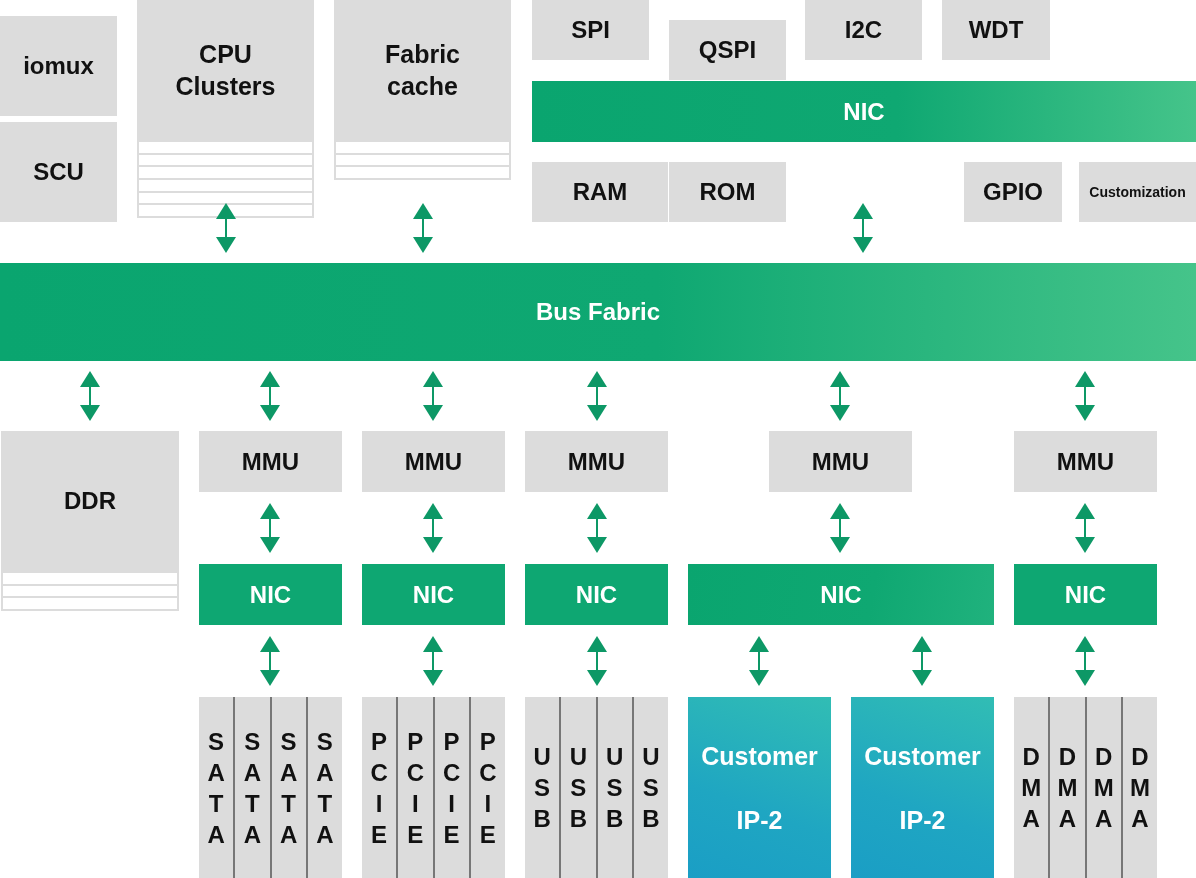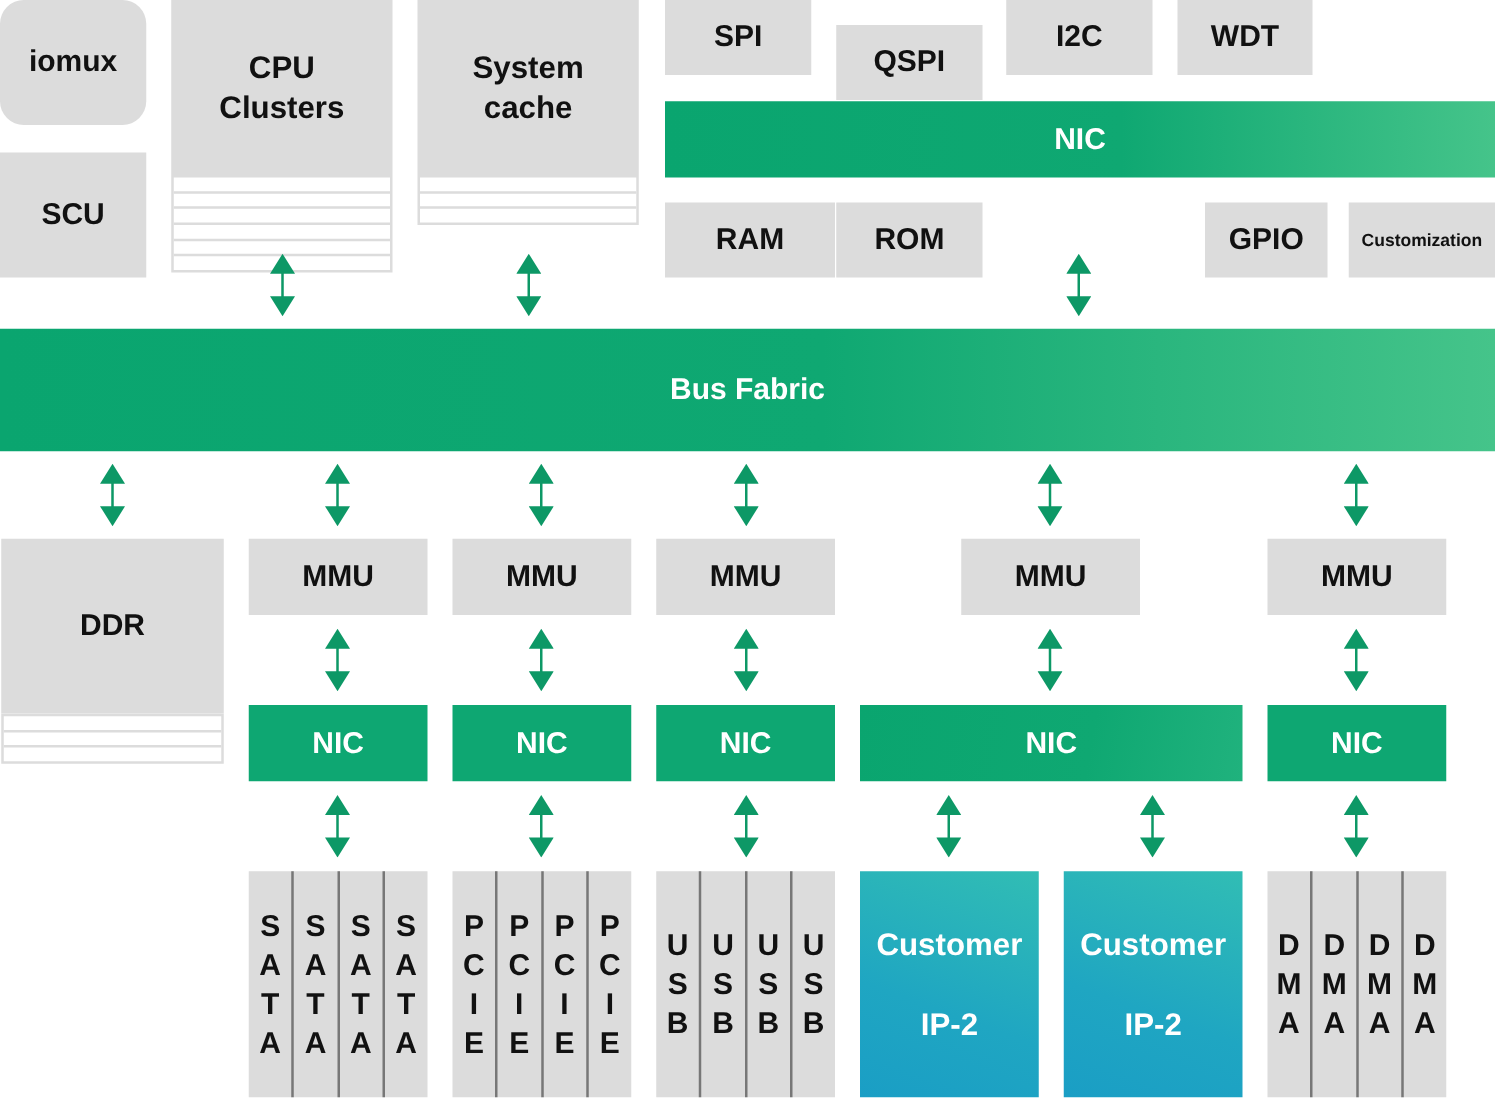--- a/index.html
+++ b/index.html
@@ -21,42 +21,42 @@
           font-size:24px; line-height:31px; color:#111; border-left:2px solid #777; text-align:center; }
   .lane:first-child { border-left:none; }
   .lane span { display:block; }
   .arrow { position:absolute; width:20px; height:50px; }
   .arrow svg { display:block; }
   .small { font-size:14px; }
 </style>
 </head>
 <body>
 
-<div class="box t24" style="left:0;top:0;width:117px;height:100px;border-radius:19px;">
+<div class="box t24" style="left:0;top:16px;width:117px;height:100px;">
   <span>iomux</span>
 </div>
 <div class="box t24" style="left:0;top:122px;width:117px;height:100px;">
   <span>SCU</span>
 </div>
 
 <div class="box t26" style="left:137px;top:0;width:177px;height:140px;flex-direction:column;">
   <span>CPU</span>
   <span>Clusters</span>
 </div>
 <div class="stack" style="left:137px;top:140px;width:177px;height:78px;">
   <div class="row"></div>
   <div class="row"></div>
   <div class="row"></div>
   <div class="row"></div>
   <div class="row"></div>
   <div class="row"></div>
 </div>
 
 <div class="box t26" style="left:334px;top:0;width:177px;height:140px;flex-direction:column;">
-  <span>System</span>
+  <span>Fabric</span>
   <span>cache</span>
 </div>
 <div class="stack" style="left:334px;top:140px;width:177px;height:40px;">
   <div class="row"></div>
   <div class="row"></div>
   <div class="row"></div>
 </div>
 
 <div class="box t24" style="left:532px;top:0;width:117px;height:60px;">
   <span>SPI</span>

